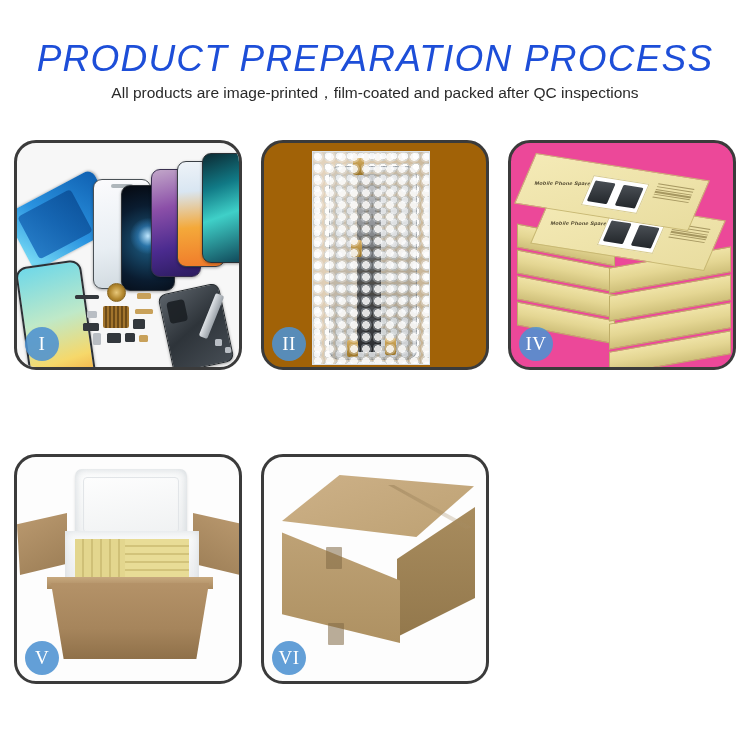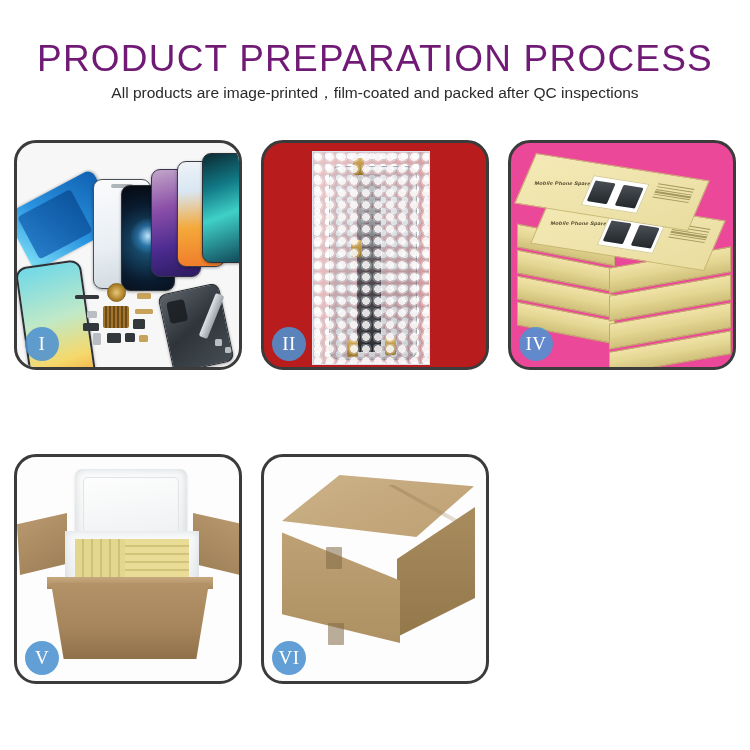--- a/index.html
+++ b/index.html
@@ -17,23 +17,24 @@
 
   
   .header {
     padding-top: 40px;
     text-align: center;
   }
   .page-title {
     font-size: 37px;
     letter-spacing: 1.2px;
     font-weight: 400;
-    color: #701a75;
+    color: #1d4ed8;
     line-height: 1.05;
     white-space: nowrap;
+    font-style: italic;
   }
   .page-subtitle {
     margin-top: 4px;
     font-size: 15.5px;
     color: #2a2a2a;
     font-weight: 400;
     white-space: nowrap;
   }
 
   
@@ -181,21 +182,21 @@
     background: radial-gradient(circle,#e8c879 0%,#b3882f 55%,#7d5c18 100%);
     border: 1.5px solid #8a6620;
   }
   .tool {
     position:absolute; width: 9px; height: 46px;
     background: linear-gradient(90deg,#dfe3e7,#9aa1a8);
     border-radius: 2px; transform: rotate(22deg);
   }
 
   
-  .c2 { background:#b91c1c; }
+  .c2 { background:#a16207; }
   .bubble-pack {
     position:absolute;
     left: 48px; top: 8px;
     width: 116px; height: 212px;
     background:
       radial-gradient(circle at 4px 4px, rgba(255,255,255,.95) 0 3px, rgba(205,214,220,.55) 3.4px 4.6px, rgba(0,0,0,0) 5px),
       linear-gradient(100deg, rgba(255,255,255,.75), rgba(222,230,236,.6));
     background-size: 11px 11px, 100% 100%;
     border: 1px solid #dde3e8;
     box-shadow: inset 0 0 12px rgba(160,175,190,.35);

